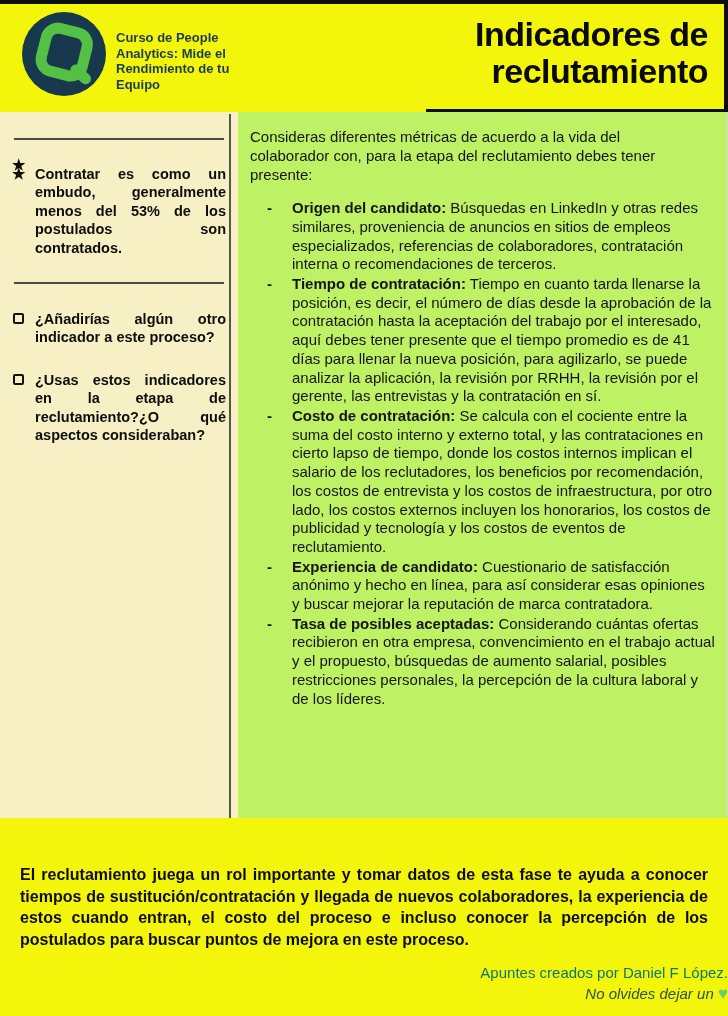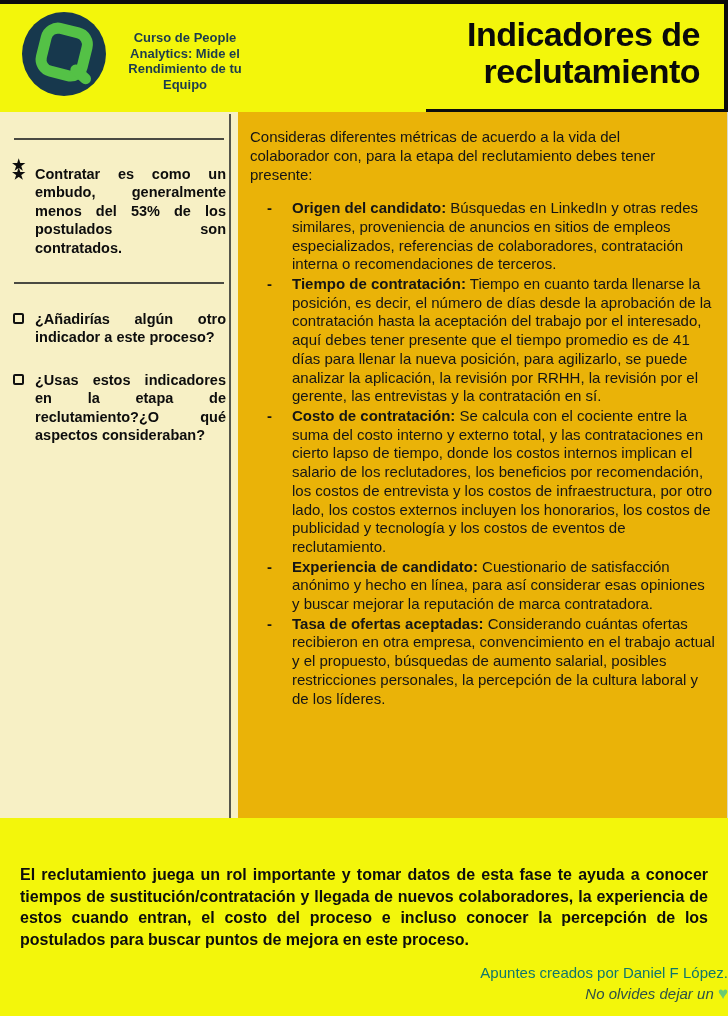--- a/index.html
+++ b/index.html
@@ -8,27 +8,27 @@
   .page{
     position:relative; width:728px; height:1016px; margin:0 auto;
     background:#F3F60B; overflow:hidden;
     border-top:4px solid #0d0d0d;
   }
   
   .header{ position:relative; height:108px; }
   .logo{ position:absolute; left:22px; top:8px; width:84px; height:84px; }
   .course-title{
     position:absolute; left:116px; top:26px; width:138px;
-    font-size:13px; font-weight:bold; line-height:1.2; color:#1C3C4E;text-align:center;
+    font-size:13px; font-weight:bold; line-height:1.2; color:#1C3C4E;
   }
   .title-box{
     position:absolute; right:0; top:-4px; width:302px; height:112px;
     border-bottom:3px solid #0d0d0d; border-right:4px solid #0d0d0d;
     display:flex; align-items:center; justify-content:flex-end;
-    padding:6px 24px 10px 0;
+    padding:6px 16px 10px 0;
   }
   .page-title{
     font-size:34px; font-weight:bold; color:#0a0a0a; text-align:right;
     line-height:1.07; letter-spacing:-0.5px;
   }
   
   .content{ display:flex; height:706px; }
   .sidebar{
     position:relative; width:238px; background:#F7F0C5;
     padding:26px 12px 0 12px; flex-shrink:0;
@@ -44,21 +44,21 @@
   .qnote{
     position:relative; padding-left:23px; margin-bottom:24px;
     font-size:14.5px; font-weight:bold; color:#0d0d0d; text-align:justify; line-height:1.27;
   }
   .cbx{
     position:absolute; left:1px; top:3px; width:11px; height:11px;
     border:2px solid #111; border-radius:2px; background:transparent;
   }
   
   .main{
-    flex:1; background:#eab308; padding:16px 12px 0 12px;
+    flex:1; background:#bef264; padding:16px 12px 0 12px;
     border-right:1px solid #d9d9ce;
   }
   .intro{ font-size:15px; line-height:1.25; color:#151515; margin-right:16px; }
   .mlist{ margin-top:15px; }
   .mitem{
     position:relative; padding-left:42px; font-size:15px; line-height:1.247; color:#151515;
     margin-bottom:1px;
   }
   .mitem .dash{ position:absolute; left:17px; top:0; font-weight:bold; }
   .mitem b{ font-weight:bold; }
@@ -143,21 +143,21 @@
         </div>
 
         <div class="mitem">
           <span class="dash">-</span>
           <b>Experiencia de candidato:</b>
           <span>Cuestionario de satisfacción anónimo y hecho en línea, para así considerar esas opiniones y buscar mejorar la reputación de marca contratadora.</span>
         </div>
 
         <div class="mitem">
           <span class="dash">-</span>
-          <b>Tasa de ofertas aceptadas:</b>
+          <b>Tasa de posibles aceptadas:</b>
           <span>Considerando cuántas ofertas recibieron en otra empresa, convencimiento en el trabajo actual y el propuesto, búsquedas de aumento salarial, posibles restricciones personales, la percepción de la cultura laboral y de los líderes.</span>
         </div>
 
       </div>
     </section>
   </div>
 
   <div class="bottom">
     <p class="summary">El reclutamiento juega un rol importante y tomar datos de esta fase te ayuda a conocer tiempos de sustitución/contratación y llegada de nuevos colaboradores, la experiencia de estos cuando entran, el costo del proceso e incluso conocer la percepción de los postulados para buscar puntos de mejora en este proceso.</p>
     <p class="credit">Apuntes creados por Daniel F López.</p>

